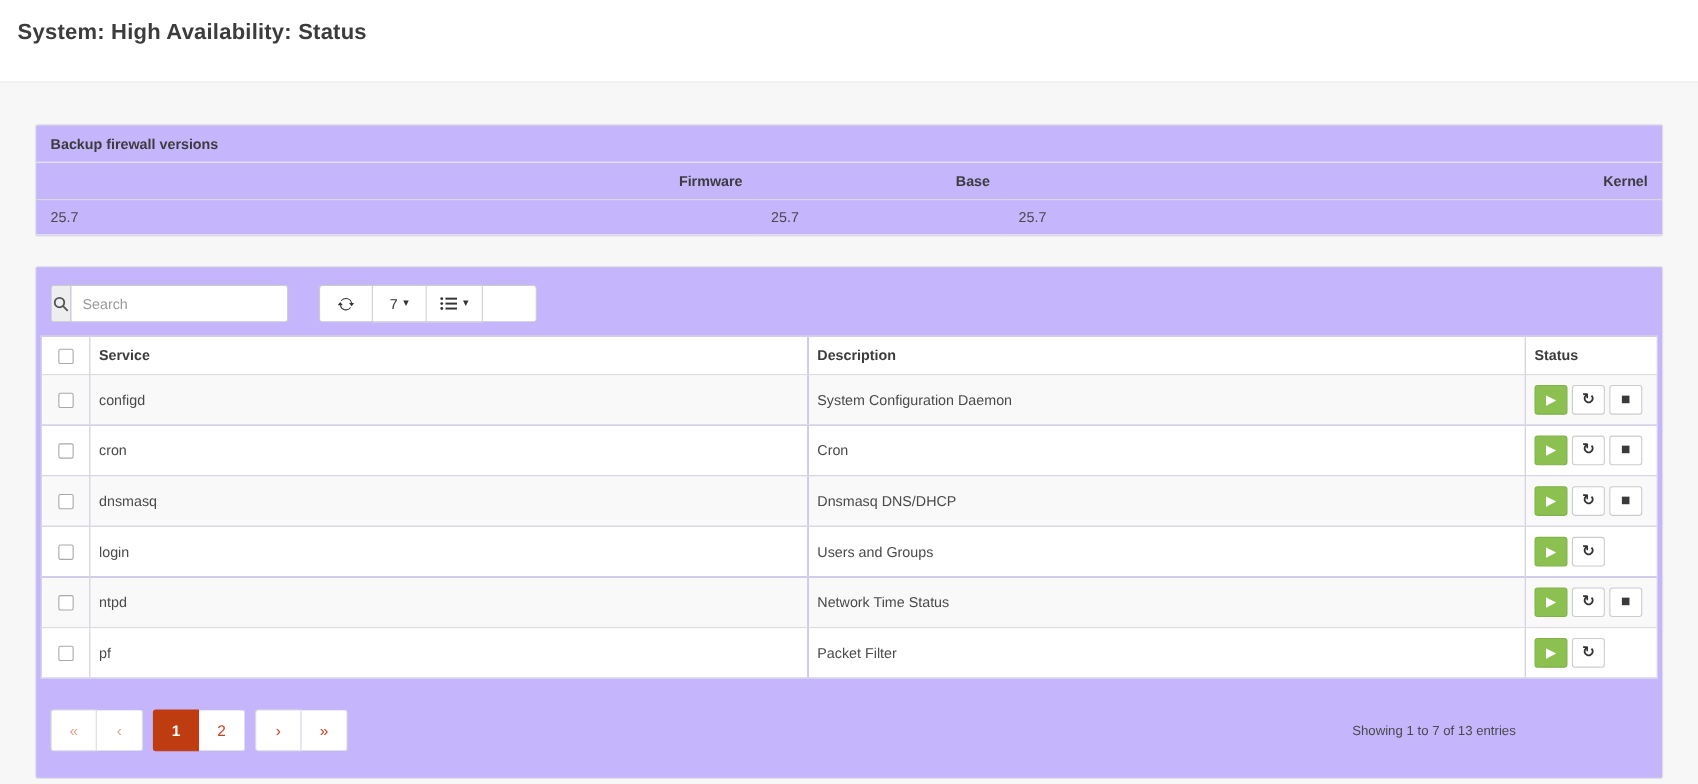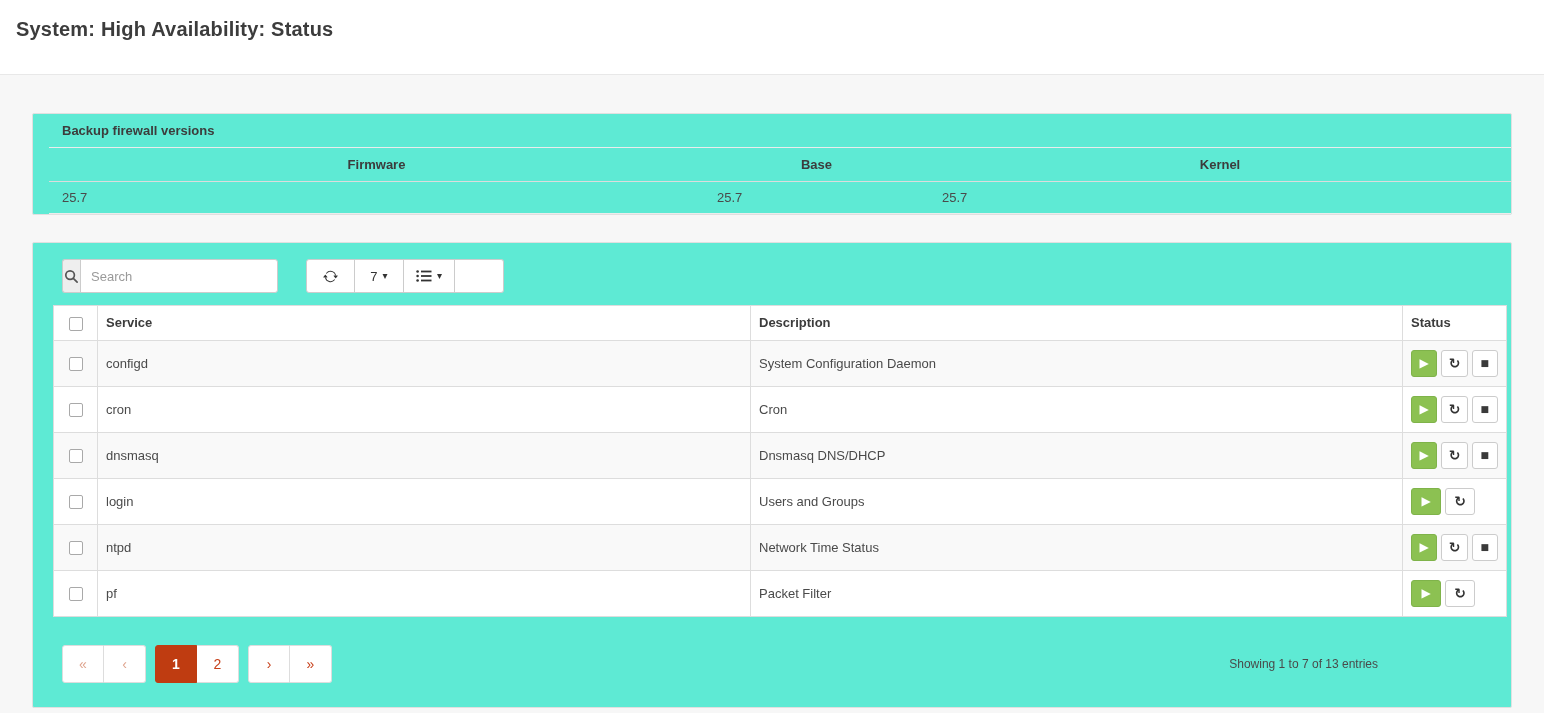--- a/index.html
+++ b/index.html
@@ -6,26 +6,26 @@
   html,body { width:1544px; height:713px; overflow:hidden; }
   body { font-family:"Liberation Sans","DejaVu Sans",sans-serif; background:#f7f7f7; color:#444; }
 
   
   .page-header { background:#ffffff; height:75px; padding:18px 16px; border-bottom:1px solid #e8e8e8; }
   .page-header h1 { font-size:20px; font-weight:bold; color:#3c3c3c; letter-spacing:.2px; }
 
   .content { padding:38px 32px 0 32px; }
 
   
-  .panel { background:#5eead4; border:1px solid #e0e0e0; border-radius:2px;padding-left:16px; }
+  .panel { background:#c4b5fd; border:1px solid #e0e0e0; border-radius:2px; }
   .panel-heading { padding:9px 13px; border-bottom:1px solid #ececec; font-size:13px; font-weight:bold; color:#3c3c3c; }
 
   
   .versions-table { width:100%; border-collapse:collapse; font-size:13px; }
-  .versions-table th { text-align:center; font-weight:bold; color:#3c3c3c; padding:9px 13px; border-bottom:1px solid #dcdcdc; }
+  .versions-table th { text-align:right; font-weight:bold; color:#3c3c3c; padding:9px 13px; border-bottom:1px solid #dcdcdc; }
   .versions-table td { padding:8px 13px; border-bottom:1px solid #ededed; color:#4a4a4a; }
 
   .panel-gap { height:27px; }
 
   
   .svc-toolbar { display:flex; align-items:center; justify-content:space-between; padding:16px 13px 12px 13px; }
   .sync-wrap { display:flex; align-items:center; gap:7px; font-size:13px; color:#4a4a4a; padding-left:1px; }
   .mini-btn { width:26px; height:25px; background:#fff; border:1px solid #ddd; border-radius:3px; display:inline-flex; align-items:center; justify-content:center; font-size:13px; font-weight:bold; color:#333; cursor:pointer; }
 
   .toolbar-right { display:flex; align-items:flex-end; gap:28px; }

